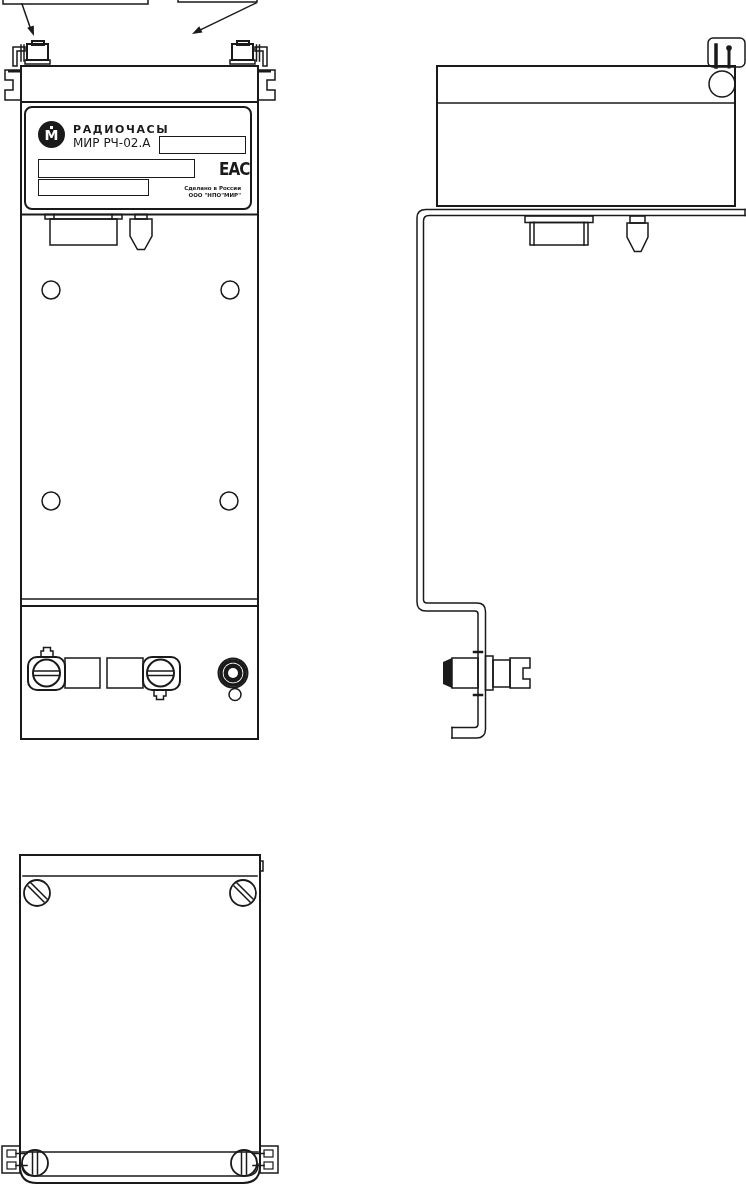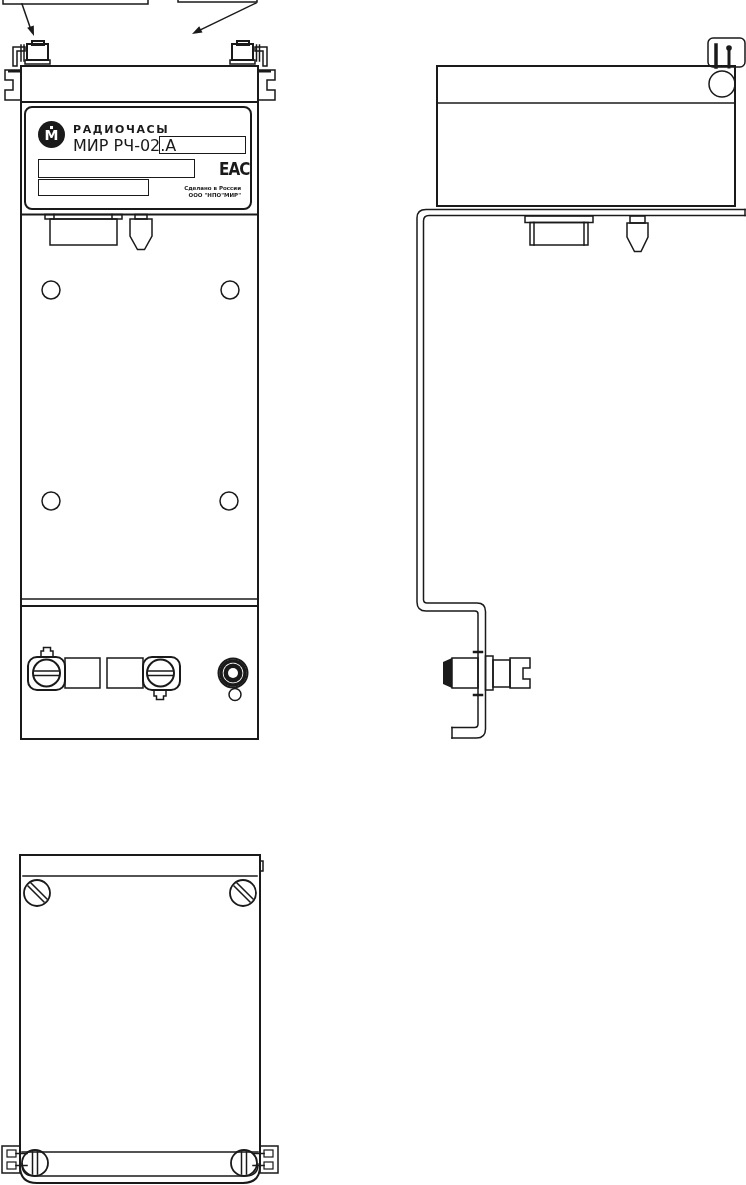--- a/index.html
+++ b/index.html
@@ -9,21 +9,21 @@
   
   .nameplate{position:absolute;left:24px;top:106px;width:228px;height:104px;
              border:2px solid #1a1a1a;border-radius:8px;box-sizing:border-box;background:#fff;}
   .np-logo{position:absolute;left:12px;top:13px;width:27px;height:27px;border-radius:50%;
            background:#1a1a1a;color:#fff;display:flex;align-items:center;justify-content:center;
            font-weight:bold;font-size:14px;line-height:1;}
   .np-logo::before{content:"";position:absolute;left:50%;top:5px;width:3px;height:3px;margin-left:-1.5px;
            background:#fff;}
   .np-type{position:absolute;left:47px;top:15px;font-size:11px;font-weight:bold;
            letter-spacing:1.6px;color:#1a1a1a;white-space:nowrap;}
-  .np-model{position:absolute;left:47px;top:28px;font-size:16px;color:#1a1a1a;white-space:nowrap;}
+  .np-model{position:absolute;left:47px;top:28px;font-size:12px;color:#1a1a1a;white-space:nowrap;}
   .np-boxA{position:absolute;left:133px;top:28px;width:87px;height:18px;border:1.5px solid #1a1a1a;box-sizing:border-box;}
   .np-boxB{position:absolute;left:12px;top:51px;width:157px;height:19px;border:1.5px solid #1a1a1a;box-sizing:border-box;}
   .np-boxC{position:absolute;left:12px;top:71px;width:111px;height:17px;border:1.5px solid #1a1a1a;box-sizing:border-box;}
   .np-eac{position:absolute;left:193px;top:49px;width:26px;height:22px;color:#1a1a1a;
           font-weight:bold;font-size:16px;line-height:22px;text-align:center;
           transform:scale(0.95,1.15);transform-origin:left top;letter-spacing:-1px;}
   .np-made,.np-mfr{position:absolute;right:9px;color:#1a1a1a;font-size:5.5px;font-weight:bold;
           white-space:nowrap;text-align:right;}
   .np-made{top:77px;}
   .np-mfr{top:84px;}

